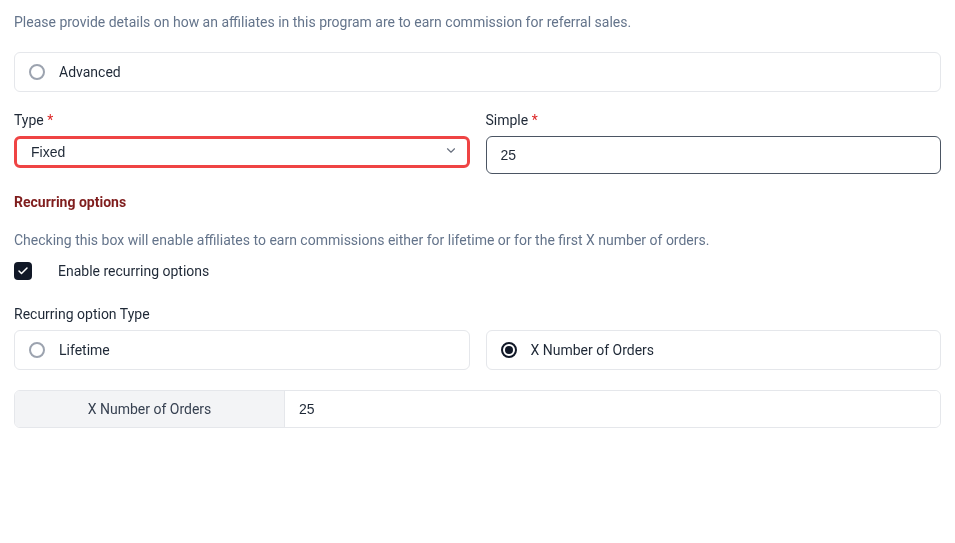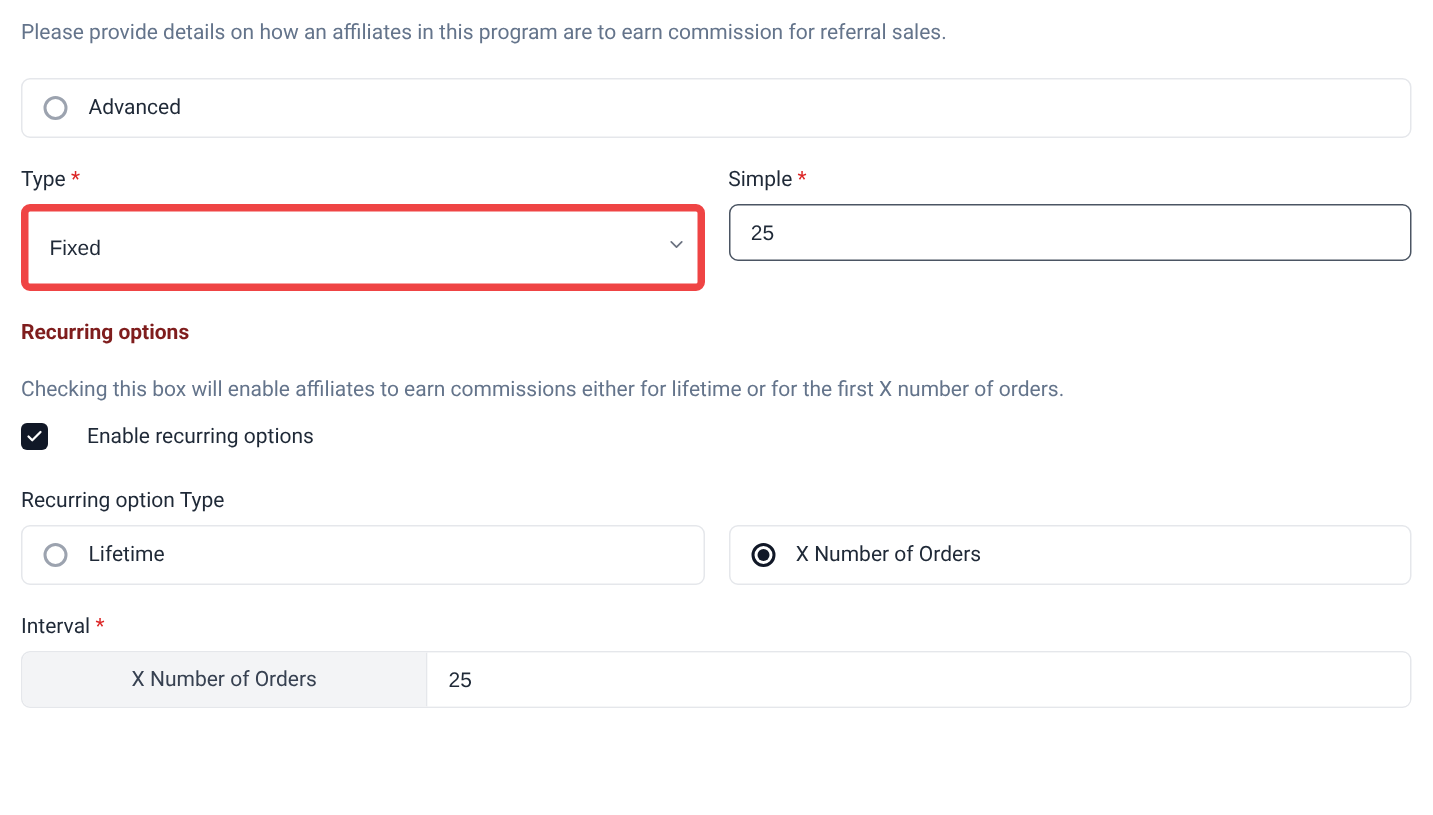--- a/index.html
+++ b/index.html
@@ -65,23 +65,23 @@
   }
   .radio-label {
     color: #1f2937;
     font-size: 14px;
   }
   .select-wrap {
     position: relative;
   }
   .select-wrap select {
     width: 100%;
-    border: 5px solid #ef4444;
-    border-radius: 6px;
-    padding: 16px 14px;
+    border: 3px solid #ef4444;
+    border-radius: 6px;
+    padding: 5px 14px;
     font-size: 14px;
     color: #1f2937;
     background: #fff;
     appearance: none;
     -webkit-appearance: none;
     cursor: pointer;
   }
   .chevron {
     position: absolute;
     right: 12px;
@@ -212,22 +212,18 @@
     <div class="col">
       <div class="radio-card">
         <span class="radio-outer selected">
             <span class="radio-inner"></span>
           </span>
         <span class="radio-label">X Number of Orders</span>
       </div>
     </div>
   </div>
 
-  <label class="field-label">
-    <span>Interval</span>
-    <span class="req">*</span>
-  </label>
   <div class="input-group">
     <span class="input-addon">X Number of Orders</span>
     <input type="text" value="25" style="">
   </div>
 
 </div>
 
 </body></html>

